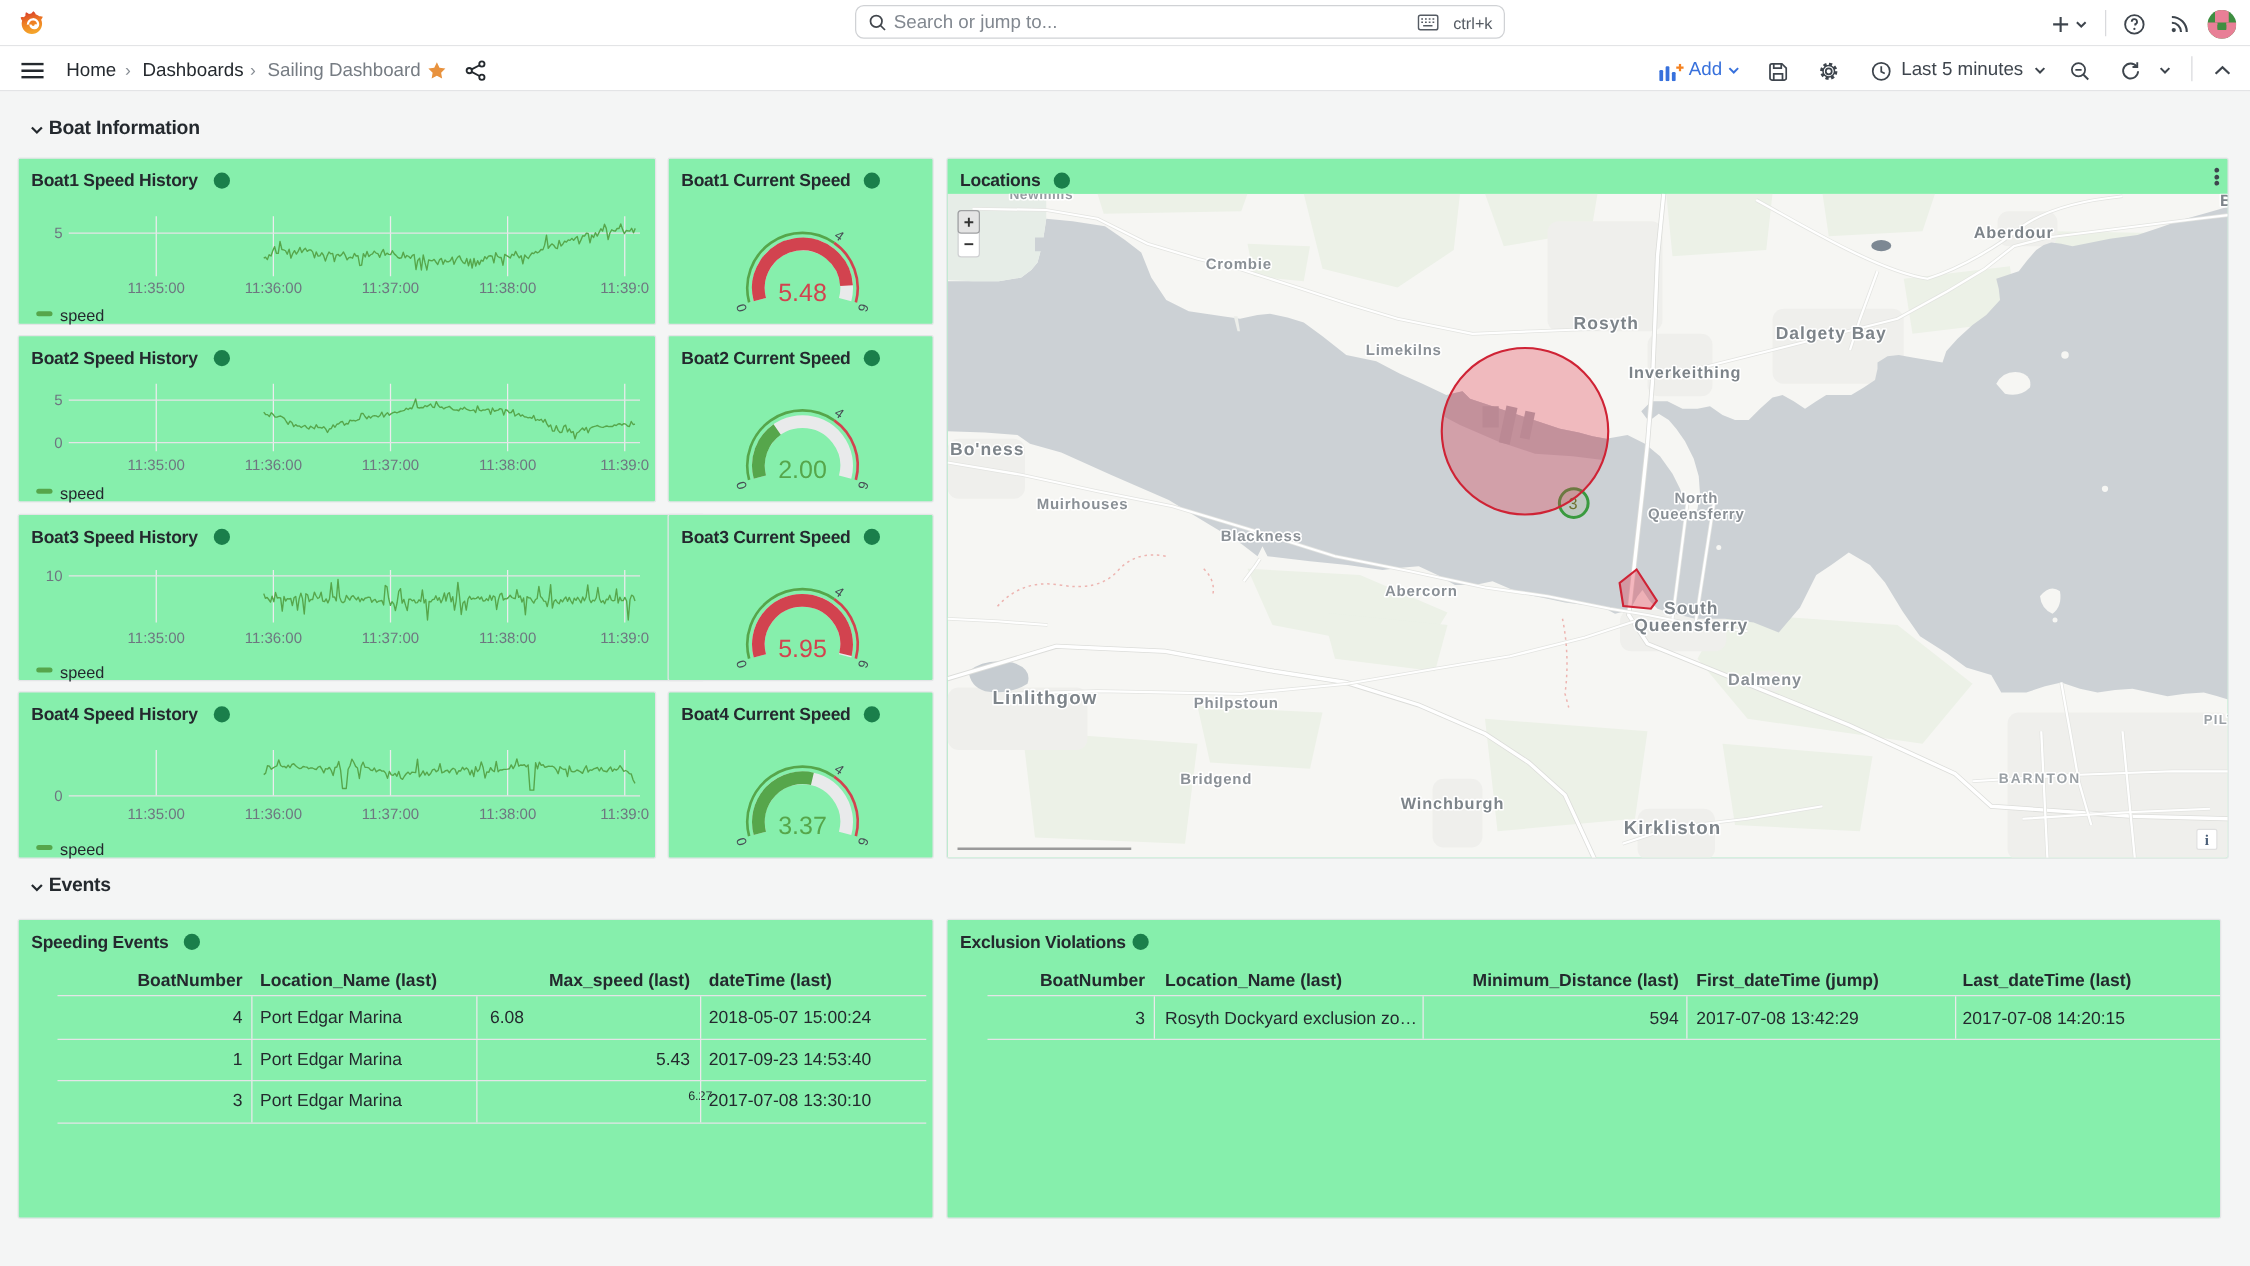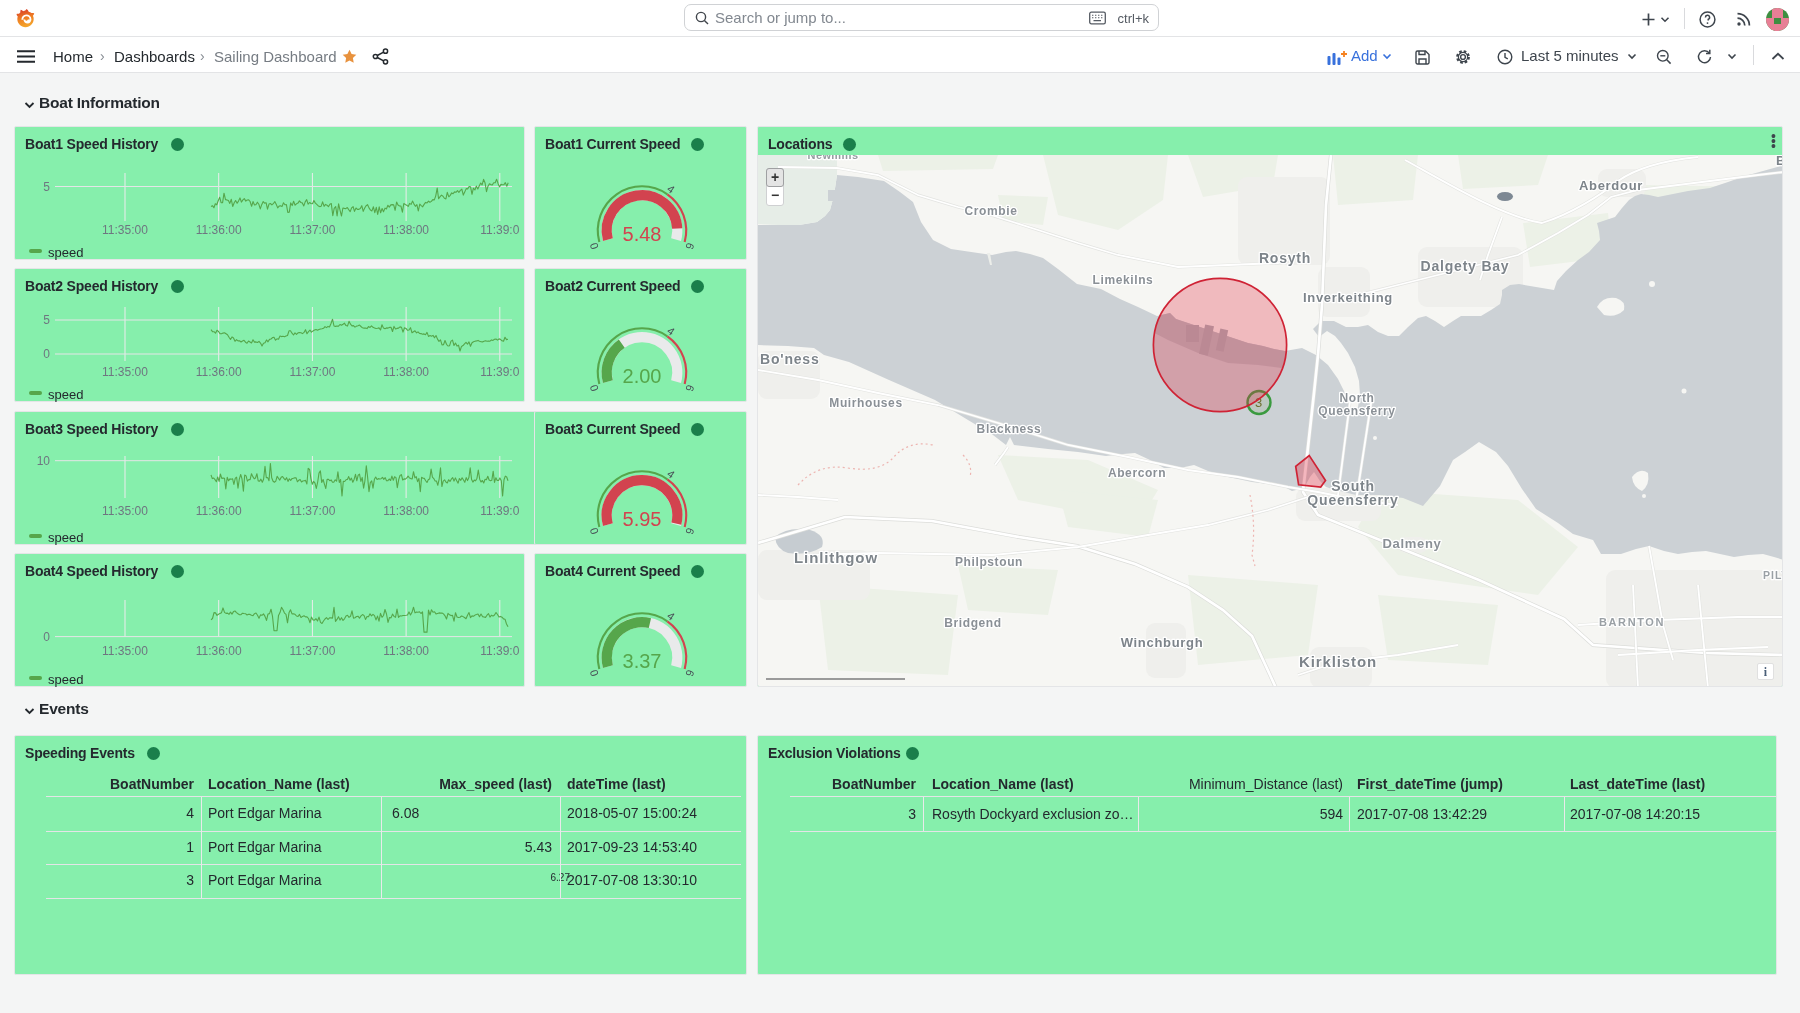--- a/index.html
+++ b/index.html
@@ -18,21 +18,21 @@
     <defs>
       <linearGradient id="gl" x1="0" y1="0" x2="0.25" y2="1">
         <stop offset="0" stop-color="#d5332b"></stop>
         <stop offset="0.55" stop-color="#ee7d23"></stop>
         <stop offset="1" stop-color="#f4a32a"></stop>
       </linearGradient>
     </defs>
     <path fill="url(#gl)" d="M12.8,2.2 c1.3,1.0 2.1,2.1 2.4,3.1 c1.3,0.2 2.5,0.9 3.4,1.7 c1.1,-0.2 2.3,-0.1 3.3,0.4 c-0.3,1.1 -0.9,2.1 -1.6,2.8 c0.6,1.2 0.9,2.5 0.9,3.9 c0,5.4 -4.4,9.8 -9.8,9.8 c-5.4,0 -9.8,-4.4 -9.8,-9.8 c0,-1.1 0.2,-2.1 0.5,-3.0 c-0.8,-0.9 -1.3,-1.9 -1.5,-3.1 c1.1,-0.3 2.1,-0.4 3.1,-0.2 c0.4,-0.6 0.9,-1.1 1.5,-1.5 c-0.1,-1.1 0,-2.2 0.5,-3.2 c1.1,0.3 2.1,0.9 2.9,1.6 c0.7,-0.2 1.4,-0.4 2.2,-0.4 z"></path>
     <path fill="none" stroke="#fff" stroke-width="2.2" d="M7.6,14.9 a4.9,4.9 0 1 1 9.8,-0.4 a3.7,3.7 0 1 1 -7.4,0.3 a2.6,2.6 0 1 0 5.2,-0.2"></path>
   </svg>
-<div style="position:absolute;left:684px;top:4px;width:475px;height:27px;border:1px solid #d0d2d5;border-radius:7px;background:#fff">
+<div style="position:absolute;left:684px;top:4px;width:520px;height:27px;border:1px solid #d0d2d5;border-radius:7px;background:#fff">
     <svg style="position:absolute;left:9px;top:5px" width="16" height="16" viewBox="0 0 16 16">
       <circle cx="7" cy="7" r="4.6" fill="none" stroke="#41464c" stroke-width="1.4"></circle>
       <line x1="10.4" y1="10.4" x2="14" y2="14" stroke="#41464c" stroke-width="1.4"></line>
     </svg>
     <span style="position:absolute;left:30px;top:4px;font-size:15px;color:#828890">Search or jump to...</span>
     <svg style="position:absolute;right:52px;top:6px" width="17" height="14" viewBox="0 0 17 14">
       <rect x="0.7" y="1.2" width="15.6" height="11.6" rx="1.6" fill="none" stroke="#555b63" stroke-width="1.3"></rect>
       <path d="M3 4.2h1.4M6 4.2h1.4M9 4.2h1.4M12 4.2h1.4M3 6.8h1.4M6 6.8h1.4M9 6.8h1.4M12 6.8h1.4M4.5 9.6h7.5" stroke="#555b63" stroke-width="1.1"></path>
     </svg>
     <span style="position:absolute;right:9px;top:6px;font-size:13px;color:#555b63;font-weight:500">ctrl+k</span>
@@ -436,21 +436,21 @@
     <div style="position:absolute;left:186px;top:128.0px;width:1px;height:33.5px;background:#e9eaeb"></div>
     <div style="position:absolute;left:366px;top:128.0px;width:1px;height:33.5px;background:#e9eaeb"></div>
     <div style="position:absolute;left:545px;top:128.0px;width:1px;height:33.5px;background:#e9eaeb"></div>
     <div style="position:absolute;left:31px;top:161.5px;width:695px;height:1px;background:#e4e5e7"></div>
   </div>
 <div class="panel" style="left:757px;top:735px;width:1020px;height:240px">
     <div class="ptitle" style="left:10px">Exclusion Violations</div>
     <div class="pdot" style="left:148px"></div>
     <div style="position:absolute;left:38px;top:40px;width:120px;text-align:right;font-size:14px;font-weight:600;color:#24292e">BoatNumber</div>
     <div style="position:absolute;left:174px;top:40px;font-size:14px;font-weight:600;color:#24292e;white-space:nowrap">Location_Name (last)</div>
-    <div style="position:absolute;left:365px;top:40px;width:220px;text-align:right;font-size:14px;font-weight:400;color:#24292e">Minimum_Distance (last)</div>
+    <div style="position:absolute;left:365px;top:40px;width:220px;text-align:right;font-size:14px;font-weight:700;color:#24292e">Minimum_Distance (last)</div>
     <div style="position:absolute;left:599px;top:40px;font-size:14px;font-weight:600;color:#24292e;white-space:nowrap">First_dateTime (jump)</div>
     <div style="position:absolute;left:812px;top:40px;font-size:14px;font-weight:600;color:#24292e;white-space:nowrap">Last_dateTime (last)</div>
     <div style="position:absolute;left:32px;top:60px;width:986px;height:1px;background:#e4e5e7"></div>
     <div style="position:absolute;left:38px;top:70px;width:120px;text-align:right;font-size:14px;color:#24292e">3</div>
     <div style="position:absolute;left:174px;top:70px;font-size:14px;color:#24292e;white-space:nowrap">Rosyth Dockyard exclusion zo…</div>
     <div style="position:absolute;left:465px;top:70px;width:120px;text-align:right;font-size:14px;color:#24292e">594</div>
     <div style="position:absolute;left:599px;top:70px;font-size:14px;color:#24292e;white-space:nowrap">2017-07-08 13:42:29</div>
     <div style="position:absolute;left:812px;top:70px;font-size:14px;color:#24292e;white-space:nowrap">2017-07-08 14:20:15</div>
     <div style="position:absolute;left:165px;top:61px;width:1px;height:34px;background:#e9eaeb"></div>
     <div style="position:absolute;left:380px;top:61px;width:1px;height:34px;background:#e9eaeb"></div>

